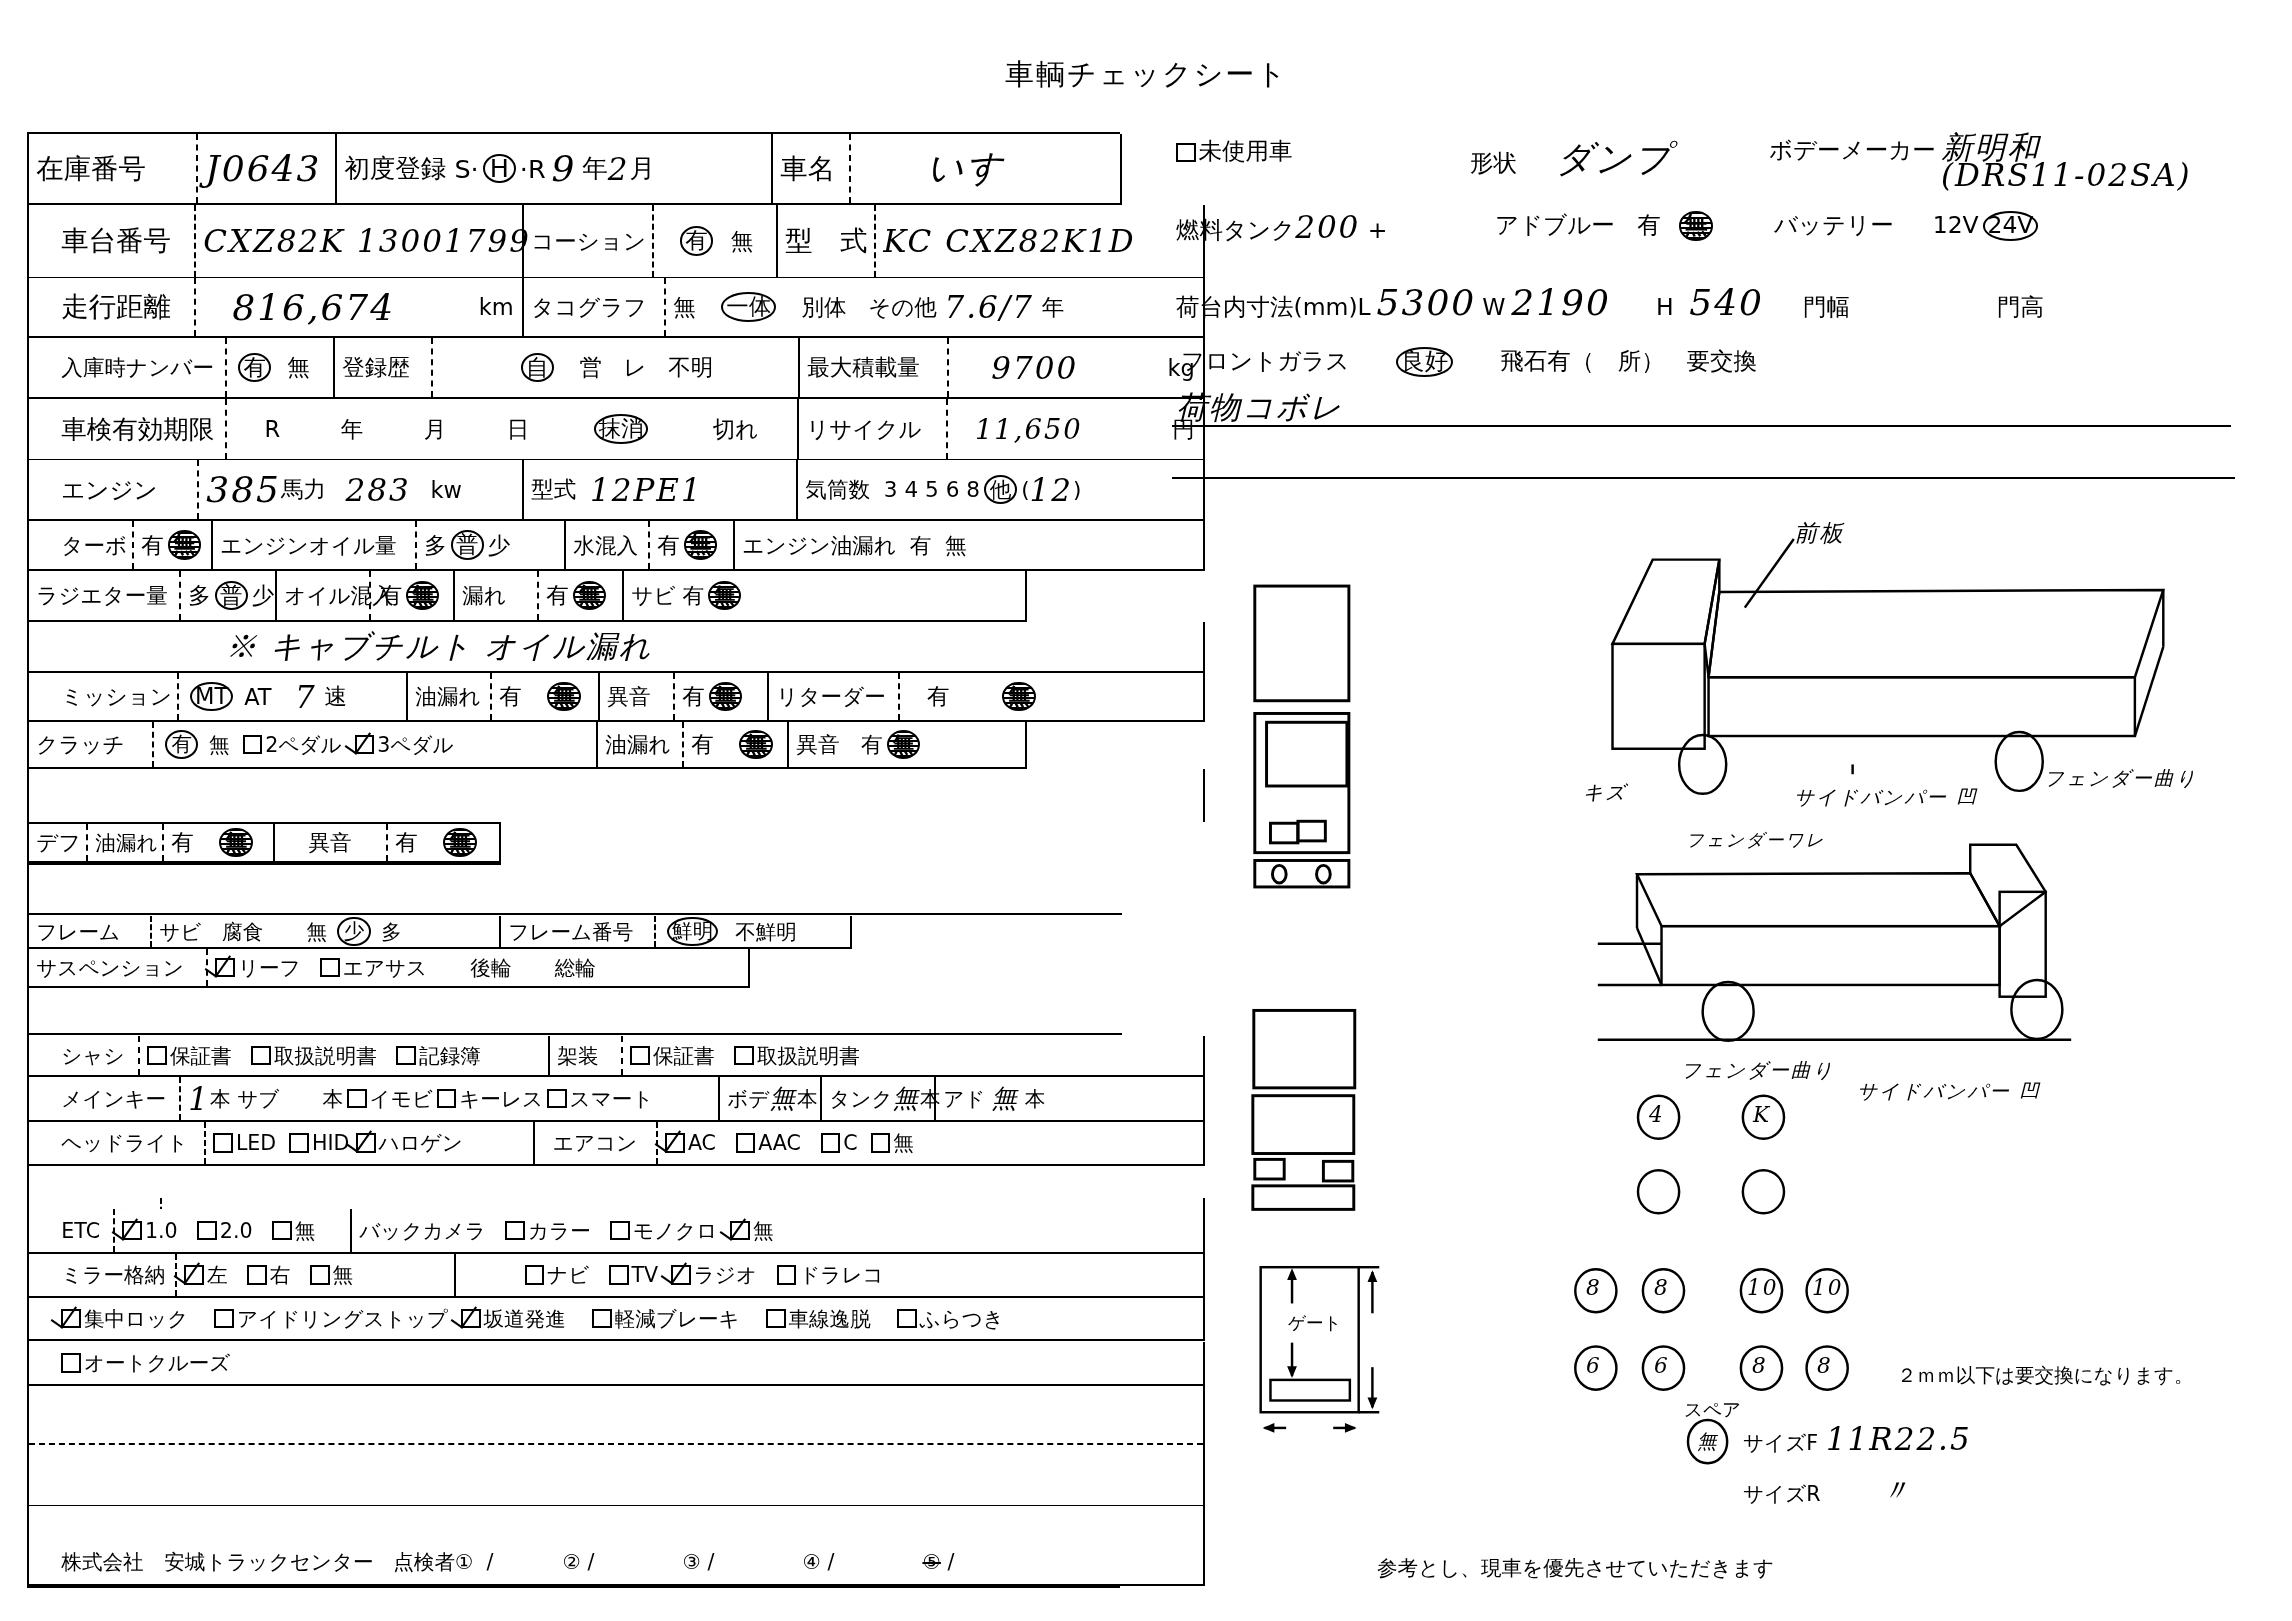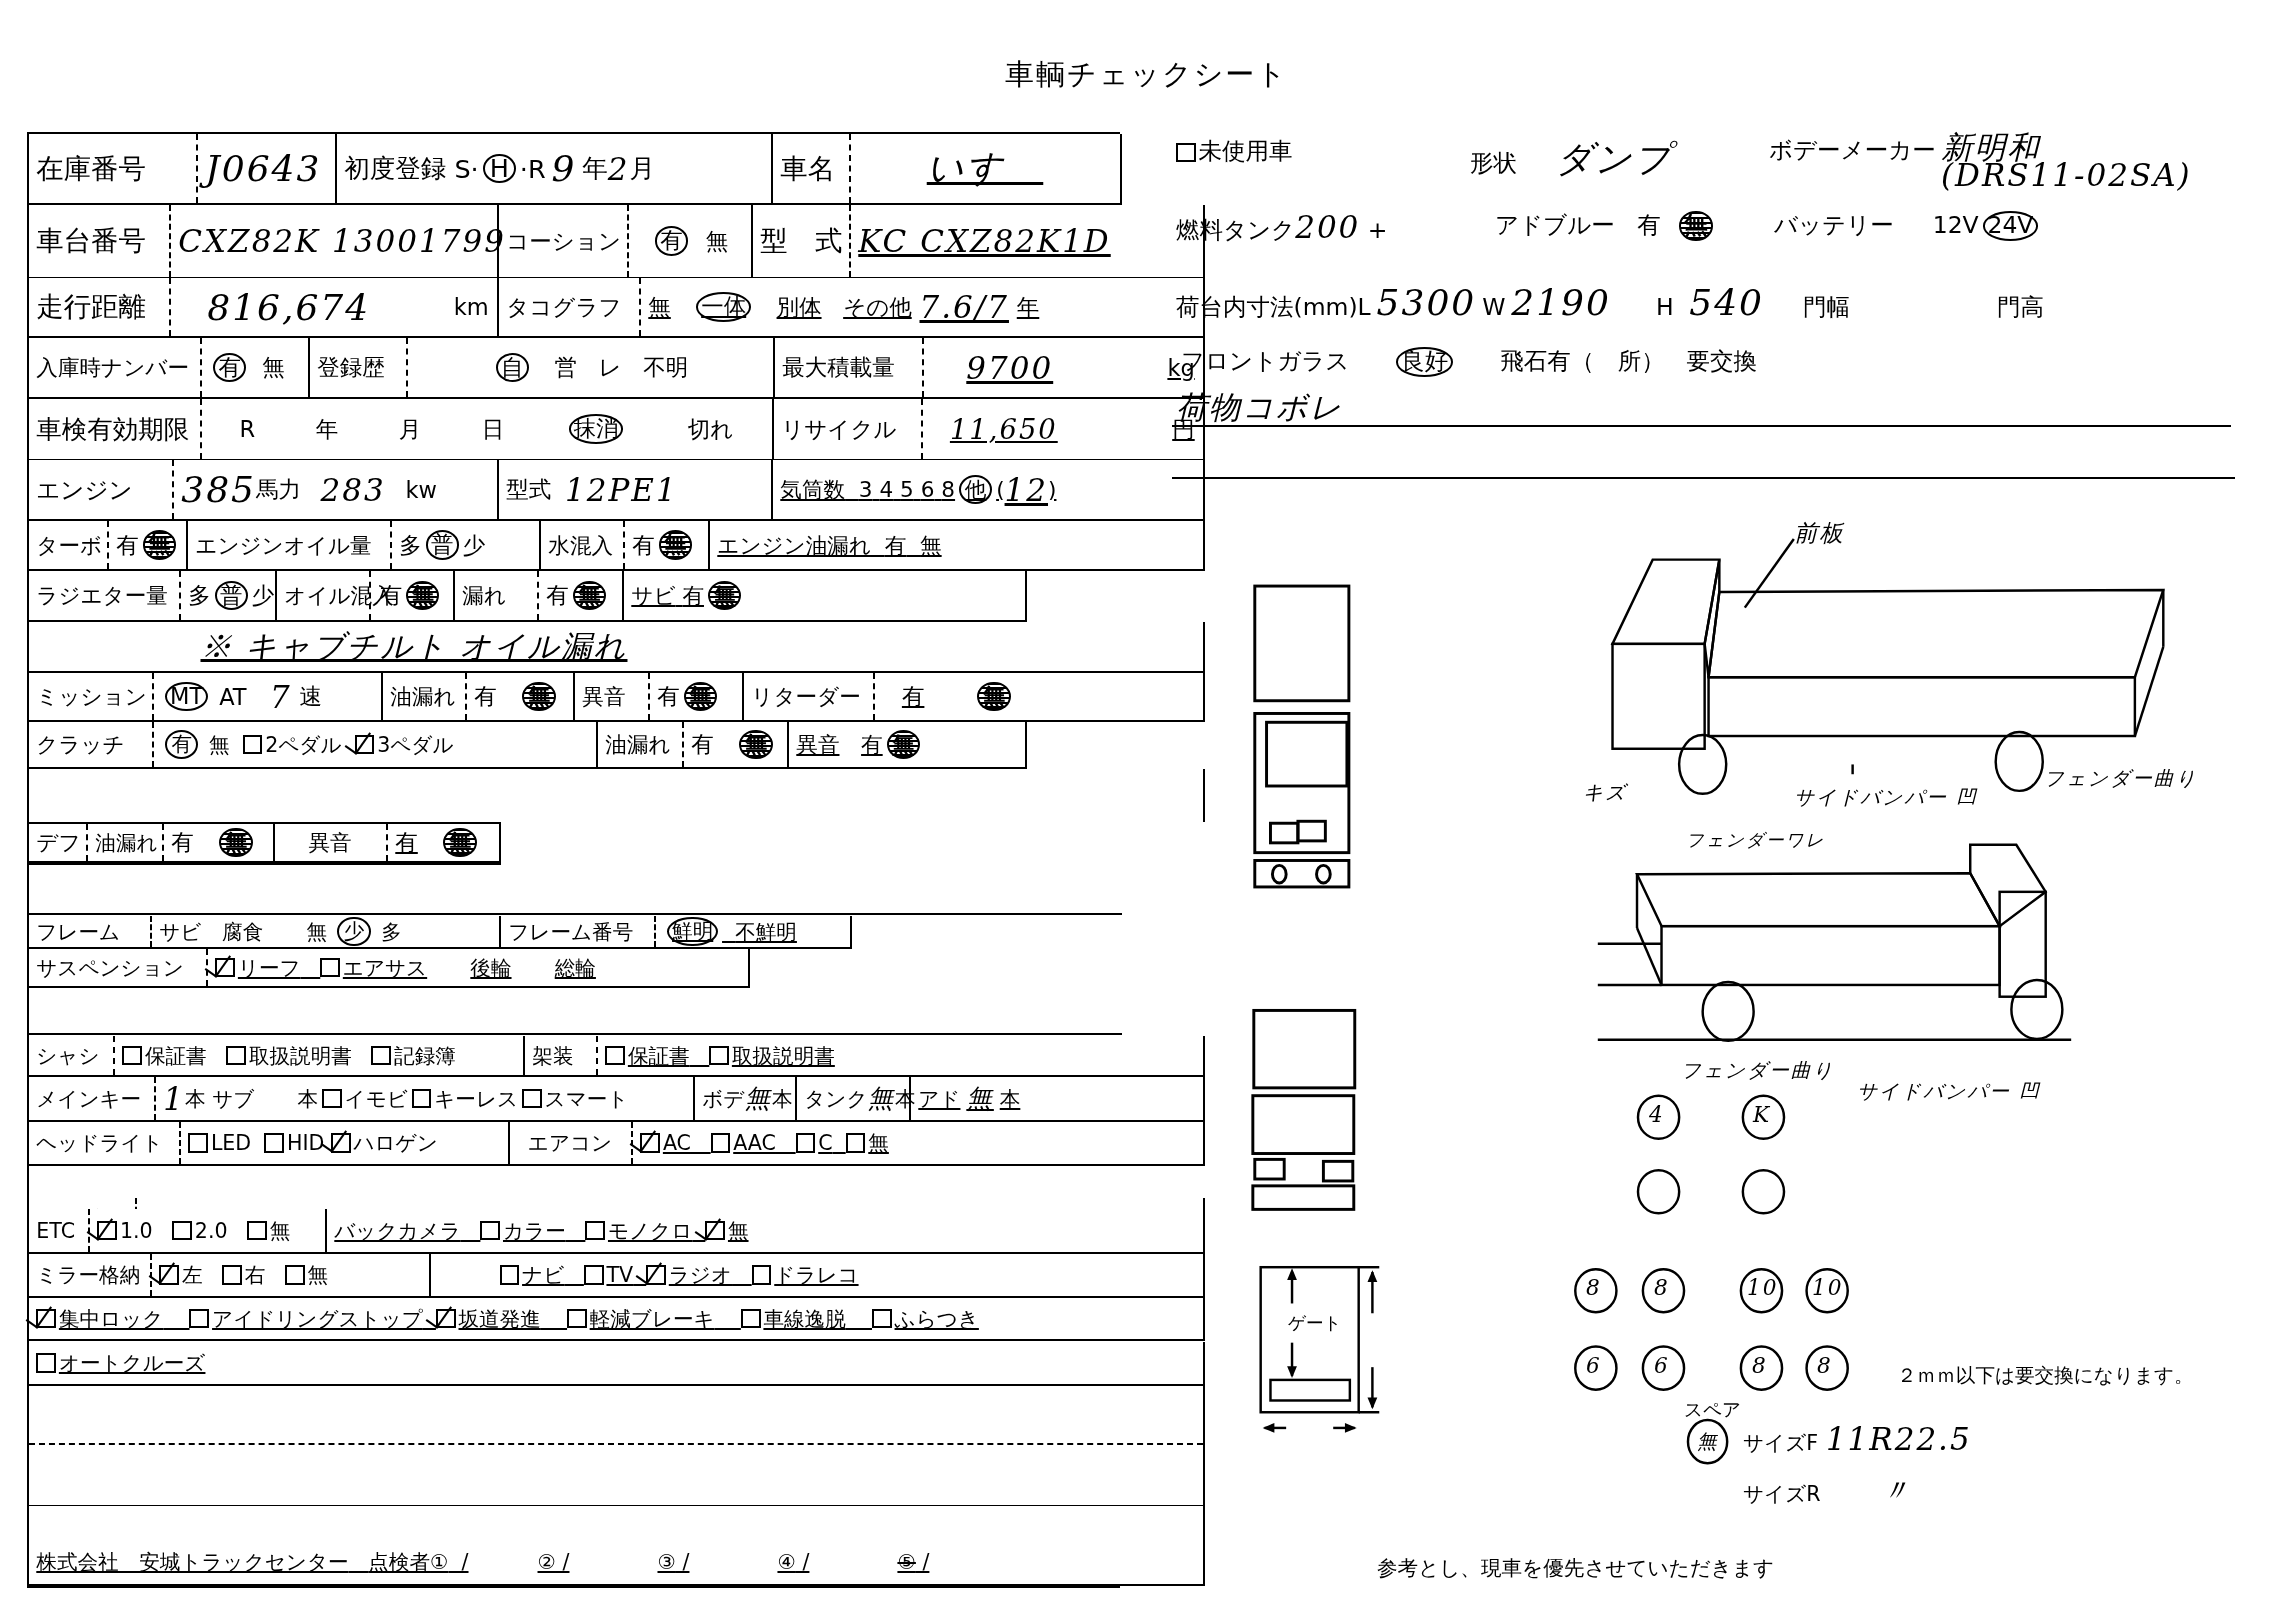--- a/index.html
+++ b/index.html
@@ -4,25 +4,25 @@
 <style>
   html,body{margin:0;padding:0;background:#fff;}
   body{width:2293px;height:1621px;position:relative;overflow:hidden;
        font-family:"DejaVu Sans","Liberation Sans",sans-serif;color:#000;}
   .title{position:absolute;left:0;width:2293px;top:55px;text-align:center;
          font-size:29px;font-weight:normal;letter-spacing:2px;}
   .form{position:absolute;left:26.5px;top:132px;width:1093px;height:1456px;
         border:2.9px solid #000;border-right:none;box-sizing:border-box;}
   .row{position:absolute;left:0;display:flex;align-items:stretch;
        border-bottom:2.9px solid #000;box-sizing:border-box;background:#fff;}
-  .row.full{width:1176px;border-right:2.9px solid #000;}
+  .row.full{width:1176px;border-right:2.9px solid #000;padding-left:25px;}
   .cell{display:flex;align-items:center;padding:0 7.8px;box-sizing:border-box;
         white-space:nowrap;font-size:22.5px;border-right:2px solid #000;}
   .cell.dash{border-right:2px dashed #000;}
-  .cell.none{border-right:none;text-decoration:underline;}
+  .cell.none{border-right:none;}
   .lbl{font-size:27.4px;}
   .hw{font-family:"DejaVu Serif","Liberation Serif",serif;font-style:italic;
       font-size:36px;letter-spacing:2px;}
   .hw.sm{font-size:31px;}
   .circ{display:inline-block;border:2px solid #000;border-radius:50%;
         padding:0 2.9px;line-height:25.5px;min-width:23.5px;text-align:center;margin:0 3.9px;}
   .circ.fill{background:repeating-linear-gradient(0deg,#000 0 2px,#fff 2px 4.9px);
         color:#000;font-weight:bold;}
   .cb{display:inline-block;width:15.7px;height:15.7px;border:2px solid #000;
       margin-right:2.9px;position:relative;vertical-align:middle;}

